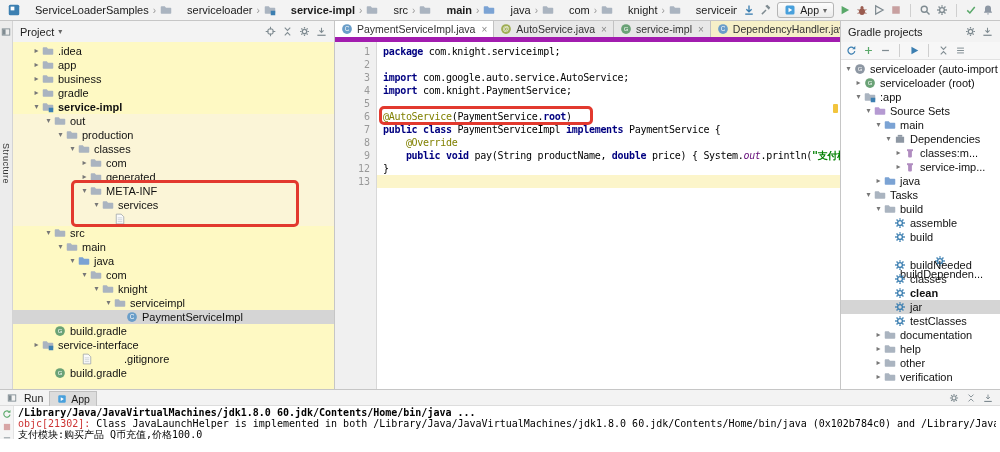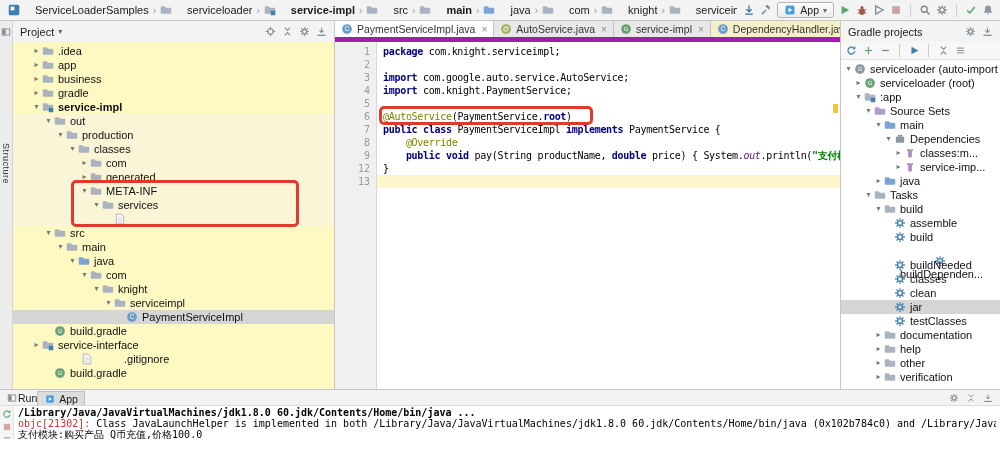--- a/index.html
+++ b/index.html
@@ -51,21 +51,21 @@
   .c-fld{color:#660e7a;font-style:italic}
   .c-pl{color:#000}
   .ann-rect{position:absolute;border:3px solid #e2392e;border-radius:5px;pointer-events:none;z-index:5}
   .rect-editor{left:44px;top:64px;width:214px;height:19px}
   .rect-project{left:58px;top:159px;width:228px;height:47px}
   .stripe-mark{position:absolute;right:2px;top:62px;width:5px;height:9px;background:#f2c43d;border-radius:1px}
   .gradle-panel{width:160px;border-left:1px solid #c6c6c6;display:flex;flex-direction:column;overflow:hidden;background:#fff}
   .gp-toolbar{height:18px;display:flex;align-items:center;gap:5px;padding:0 4px;border-bottom:1px solid #e2e2e2;background:#f7f7f7;flex:0 0 auto}
   .gp-toolbar .icon svg{width:11px;height:11px}
   .run-panel{height:50px;border-top:1px solid #c6c6c6;display:flex;flex-direction:column;background:#fff}
-  .run-header{height:16px;background:#f3f3f3;border-bottom:1px solid #ddd;display:flex;align-items:center;gap:0;padding:0 6px;font-size:10.5px;flex:0 0 auto}
+  .run-header{height:16px;background:#f3f3f3;border-bottom:1px solid #ddd;display:flex;align-items:center;gap:6px;padding:0 6px;font-size:10.5px;flex:0 0 auto}
   .run-header .icon svg{width:10px;height:10px}
   .run-tab{display:flex;align-items:center;gap:3px;background:#dcdcdc;border:1px solid #c0c0c0;border-bottom:none;padding:0 6px;height:15px;font-size:10.5px;margin-top:1px}
   .rh-icons{margin-left:auto;display:flex;gap:5px;align-items:center}
   .run-body{flex:1;display:flex;overflow:hidden}
   .console-strip{width:14px;background:#f5f5f5;border-right:1px solid #e3e3e3;display:flex;flex-direction:column;align-items:center;gap:1px;padding-top:2px;flex:0 0 14px}
   .console-strip .icon svg{width:10px;height:10px}
   .console{flex:1;padding:1px 4px 0 4px;overflow:hidden;min-width:0}
   .conline{font-family:"DejaVu Sans Mono",monospace;font-size:10px;line-height:11px;white-space:pre;overflow:hidden;color:#000}
   .k-bold{font-weight:bold}
   .k-err{color:#cc3333}
@@ -810,21 +810,21 @@
             <span class="icon">
               <svg viewBox="0 0 16 16">
                 <g stroke="#3c7fb1" stroke-width="1.8" fill="none">
                   <circle cx="8" cy="8" r="3.2"></circle>
                   <path d="M8 1.5v2.3M8 12.2v2.3M1.5 8h2.3M12.2 8h2.3M3.4 3.4L5 5M12.6 3.4L11 5M3.4 12.6L5 11M12.6 12.6L11 11"></path>
                 </g>
               </svg>
             </span>
             <span class="tlabel">classes</span>
           </div>
-          <div class="trow" style="padding-left: 42px;">
+          <div class="trow" style="padding-left: 42px; font-weight: bold;">
             <span class="chev"></span>
             <span class="icon">
               <svg viewBox="0 0 16 16">
                 <g stroke="#3c7fb1" stroke-width="1.8" fill="none">
                   <circle cx="8" cy="8" r="3.2"></circle>
                   <path d="M8 1.5v2.3M8 12.2v2.3M1.5 8h2.3M12.2 8h2.3M3.4 3.4L5 5M12.6 3.4L11 5M3.4 12.6L5 11M12.6 12.6L11 11"></path>
                 </g>
               </svg>
             </span>
             <span class="tlabel">clean</span>

